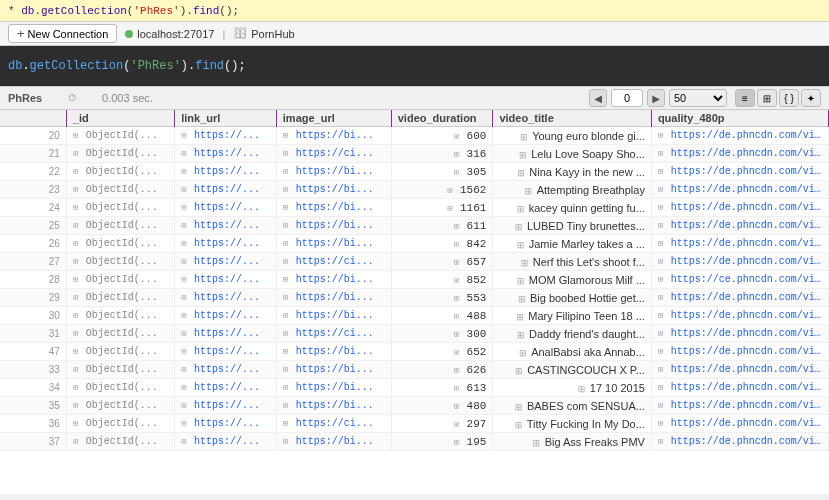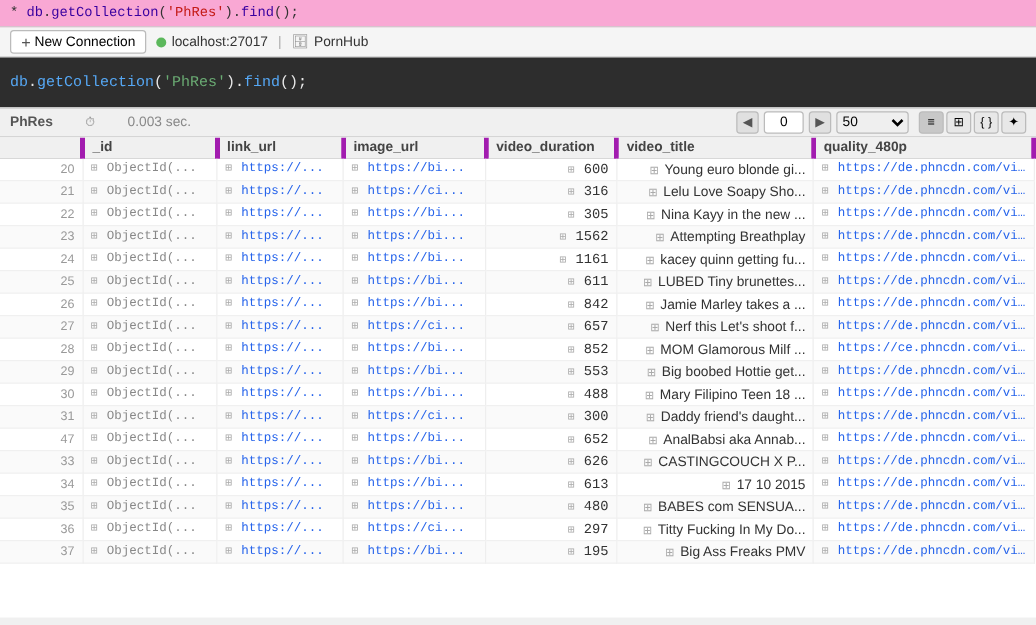--- a/index.html
+++ b/index.html
@@ -8,21 +8,21 @@
       font-size: 11px;
       background: #f0f0f0;
       color: #222;
       width: 829px;
       height: 500px;
       overflow: hidden;
     }
 
     
     .top-bar {
-      background: #f9a8d4;
+      background: #fef9c3;
       border-bottom: 1px solid #ccc;
       padding: 3px 8px;
       display: flex;
       align-items: center;
       gap: 6px;
       height: 22px;
     }
     .top-bar .code-text {
       font-family: 'Courier New', monospace;
       font-size: 11px;
@@ -176,21 +176,21 @@
       border-bottom: 1px solid #ccc;
       position: sticky;
       top: 0;
       z-index: 10;
     }
     th {
       padding: 2px 6px;
       font-size: 11px;
       font-weight: 600;
       color: #444;
-      border-right: 4px solid #a21caf;
+      border-right: 1px solid #a21caf;
       white-space: nowrap;
       text-align: left;
       min-width: 60px;
     }
     td {
       padding: 1px 6px;
       font-size: 11px;
       border-right: 1px solid #eee;
       border-bottom: 1px solid #f0f0f0;
       white-space: nowrap;

